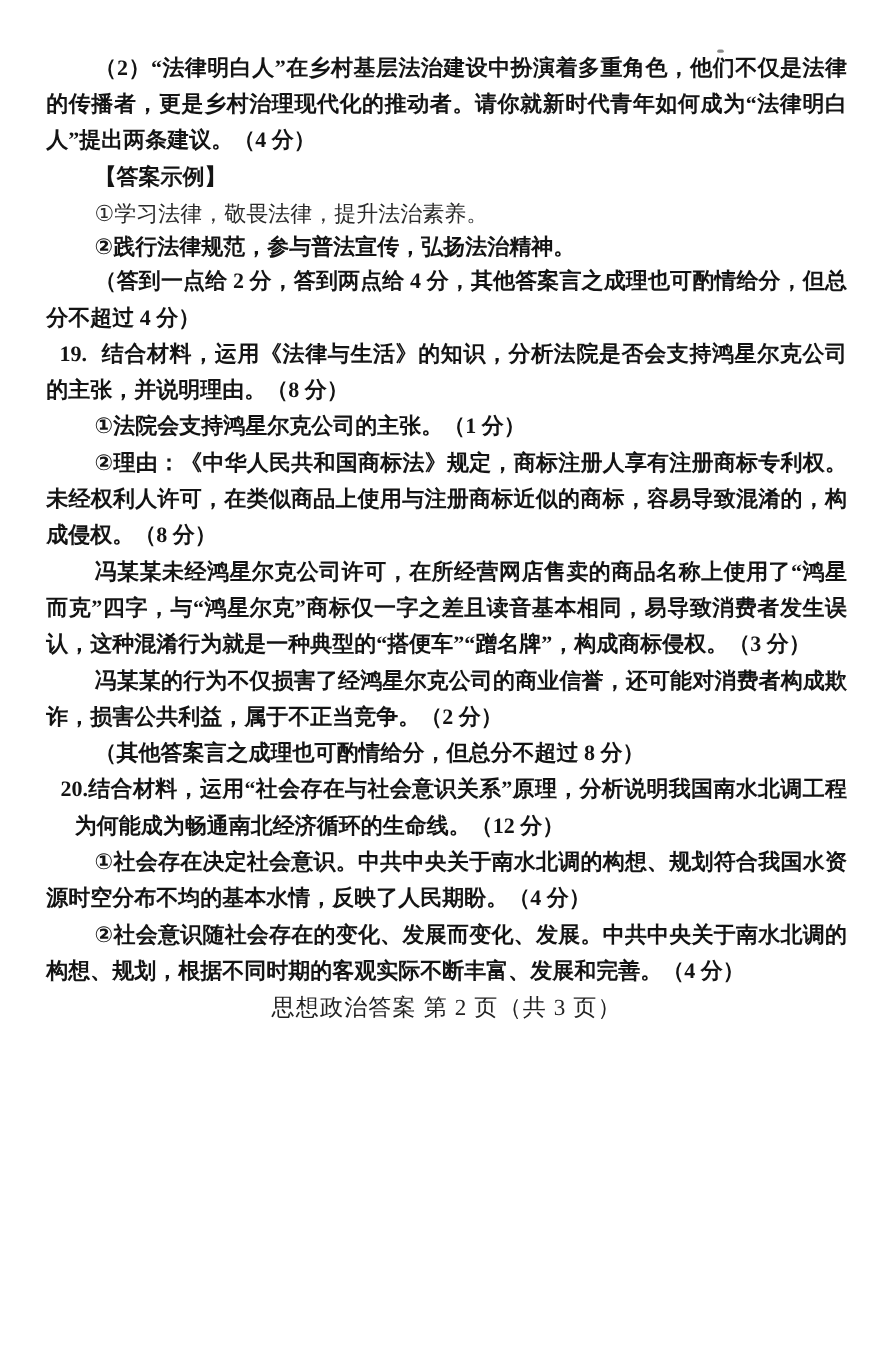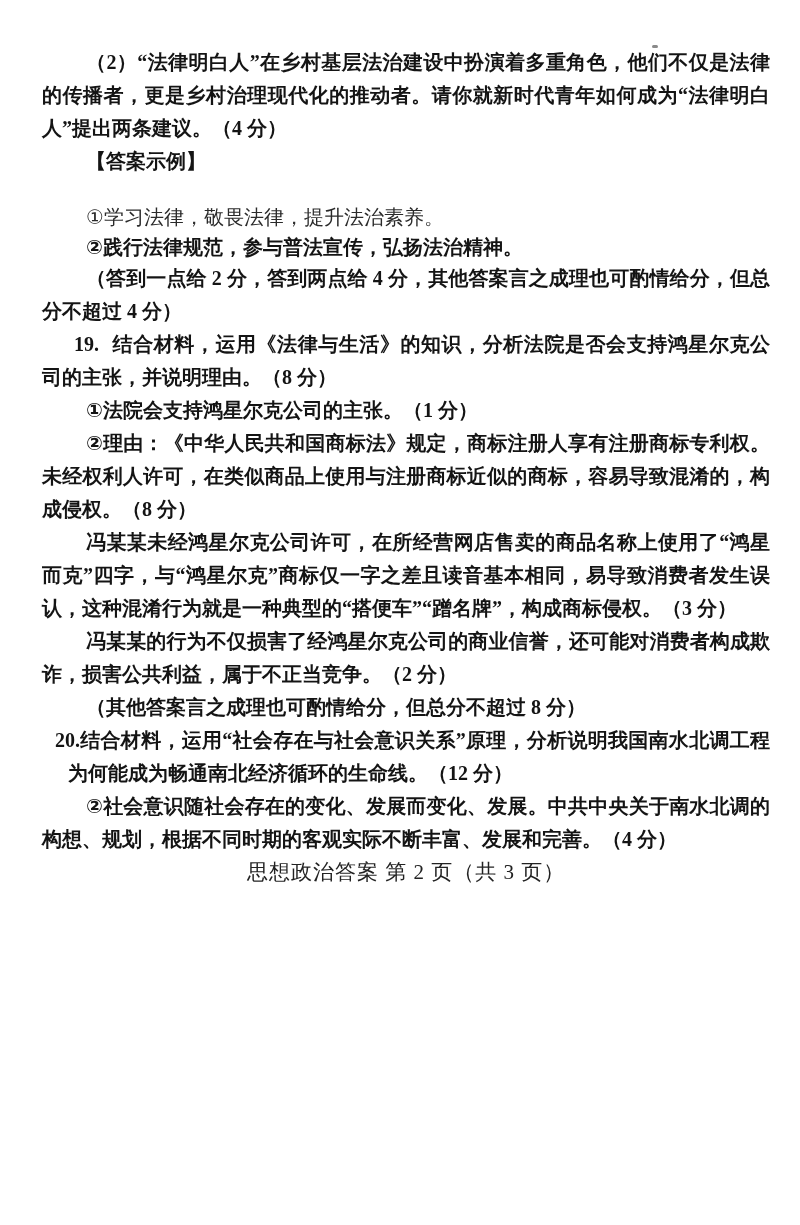--- a/index.html
+++ b/index.html
@@ -19,36 +19,35 @@
     font-family: "Liberation Serif", "DejaVu Sans", serif;
     font-size: 20px;
     line-height: 33px;
     color: #141414;
     font-weight: 700;
     text-align: justify;
   }
   .page p { margin: 0; }
   .indent { text-indent: 2.2em; }
   .normal-weight { font-weight: 400; color: #2a2a2a; }
-  .tight-group { margin-top: 24px; }
+  .tight-group { margin-top: 2px; }
   .tight-group p { line-height: 30px; }
   .mt-note   { margin-top: 16px; }
   .mt-q19    { margin-top: 16px; }
   .mt-ans1   { margin-top: 14px; }
   .mt-body   { margin-top: 17px; }
   .mt-head   { margin-top: 36px; }
   .mt-q20a   { margin-top: 21px; }
   .mt-q20b   { margin-top: 20px; }
   .q-para {
     text-indent: 12px;
   }
   .q-para .qnum {
     margin-right: 13px;
     letter-spacing: 0;
-    margin-left: 20px;
   }
   .q20-para {
     padding-left: 26px;
     text-indent: -13px;
   }
   .q20-para .qnum {
   }
   .footer {
     margin-top: 40px;
     text-align: center;
@@ -96,18 +95,19 @@
   <p class="indent mt-body">冯某某未经鸿星尔克公司许可，在所经营网店售卖的商品名称上使用了“鸿星而克”四字，与“鸿星尔克”商标仅一字之差且读音基本相同，易导致消费者发生误认，这种混淆行为就是一种典型的“搭便车”“蹭名牌”，构成商标侵权。（3 分）</p>
 
   <p class="indent mt-body">冯某某的行为不仅损害了经鸿星尔克公司的商业信誉，还可能对消费者构成欺诈，损害公共利益，属于不正当竞争。（2 分）</p>
 
   <p class="indent mt-body">（其他答案言之成理也可酌情给分，但总分不超过 8 分）</p>
 
   <p class="q20-para mt-body">
     <span class="qnum">20.</span><span>结合材料，运用“社会存在与社会意识关系”原理，分析说明我国南水北调工程为何能成为畅通南北经济循环的生命线。（12 分）</span>
   </p>
 
+  <p class="indent mt-q20a">①社会存在决定社会意识。中共中央关于南水北调的构想、规划符合我国水资源时空分布不均的基本水情，反映了人民期盼。（4 分）</p>
 
   <p class="indent mt-q20b">②社会意识随社会存在的变化、发展而变化、发展。中共中央关于南水北调的构想、规划，根据不同时期的客观实际不断丰富、发展和完善。（4 分）</p>
 
   <p class="footer">思想政治答案 第 2 页（共 3 页）</p>
 
 </div>
 
 </body></html>

